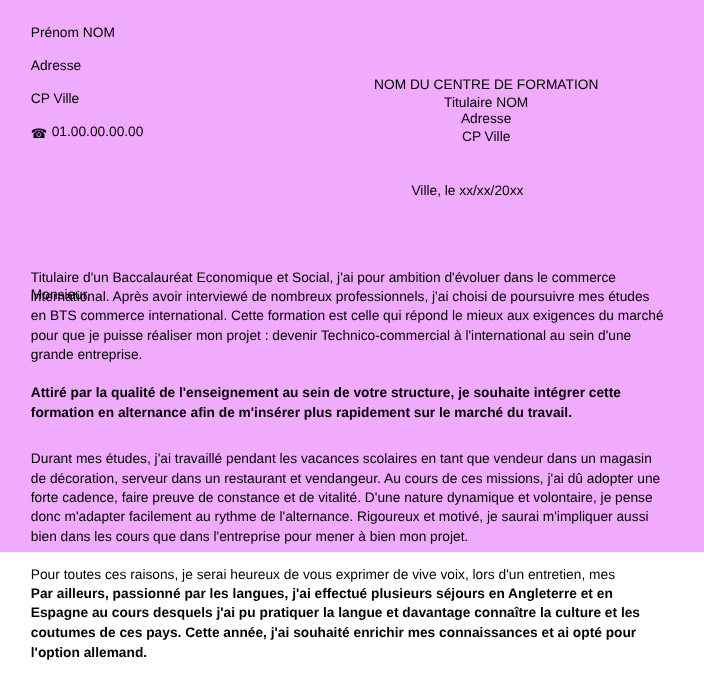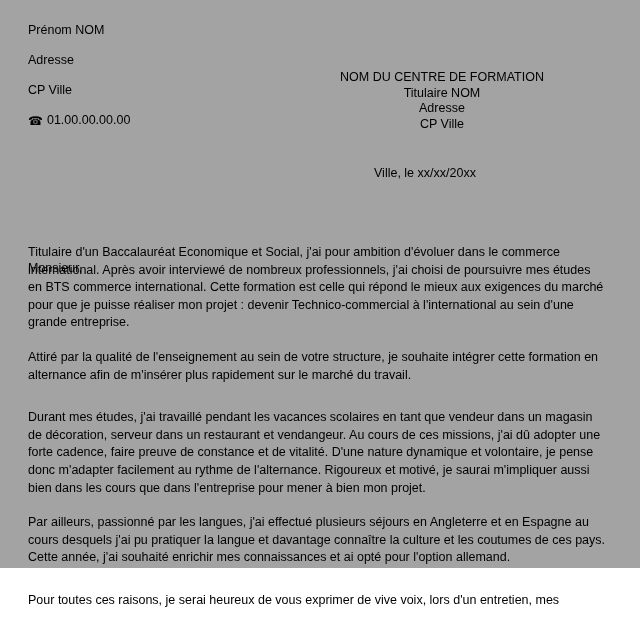--- a/index.html
+++ b/index.html
@@ -10,22 +10,22 @@
   body {
     width: 640px;
     height: 630px;
     overflow: hidden;
     font-family: "Liberation Sans", sans-serif;
     color: #000000;
   }
   .page {
     position: relative;
     width: 640px;
-    height: 568px;
-    background: #a3a3a3;
+    height: 502px;
+    background: #f0abfc;
     box-sizing: border-box;
   }
   .sender {
     position: absolute;
     left: 28px;
     top: 8px;
     font-size: 12.5px;
     line-height: 15px;
     white-space: pre-line;
   }
@@ -74,20 +74,21 @@
     width: 578px;
     font-size: 12.5px;
     line-height: 17.6px;
     text-align: left;
   }
   .para {
     margin: 0 0 17px 0;
   }
   .para.gap-big {
     margin-bottom: 25px;
+    font-weight: bold;
   }
   .para.last {
     margin-bottom: 0;
   }
 </style>
 </head>
 <body>
 
 <div class="page">
 
@@ -109,17 +110,17 @@
   </div>
 
   <div class="place-date">Ville, le xx/xx/20xx</div>
 
   <div class="salutation">Monsieur,</div>
 
   <div class="body-text">
     <p class="para">Titulaire d'un Baccalauréat Economique et Social, j'ai pour ambition d'évoluer dans le commerce international. Après avoir interviewé de nombreux professionnels, j'ai choisi de poursuivre mes études en BTS commerce international. Cette formation est celle qui répond le mieux aux exigences du marché pour que je puisse réaliser mon projet : devenir Technico-commercial à l'international au sein d'une grande entreprise.</p>
     <p class="para gap-big">Attiré par la qualité de l'enseignement au sein de votre structure, je souhaite intégrer cette formation en alternance afin de m'insérer plus rapidement sur le marché du travail.</p>
     <p class="para">Durant mes études, j'ai travaillé pendant les vacances scolaires en tant que vendeur dans un magasin de décoration, serveur dans un restaurant et vendangeur. Au cours de ces missions, j'ai dû adopter une forte cadence, faire preuve de constance et de vitalité. D'une nature dynamique et volontaire, je pense donc m'adapter facilement au rythme de l'alternance. Rigoureux et motivé, je saurai m'impliquer aussi bien dans les cours que dans l'entreprise pour mener à bien mon projet.</p>
+    <p class="para last">Pour toutes ces raisons, je serai heureux de vous exprimer de vive voix, lors d'un entretien, mes</p>
     <p class="para gap-big">Par ailleurs, passionné par les langues, j'ai effectué plusieurs séjours en Angleterre et en Espagne au cours desquels j'ai pu pratiquer la langue et davantage connaître la culture et les coutumes de ces pays. Cette année, j'ai souhaité enrichir mes connaissances et ai opté pour l'option allemand.</p>
-    <p class="para last">Pour toutes ces raisons, je serai heureux de vous exprimer de vive voix, lors d'un entretien, mes</p>
   </div>
 
 </div>
 
 </body></html>

